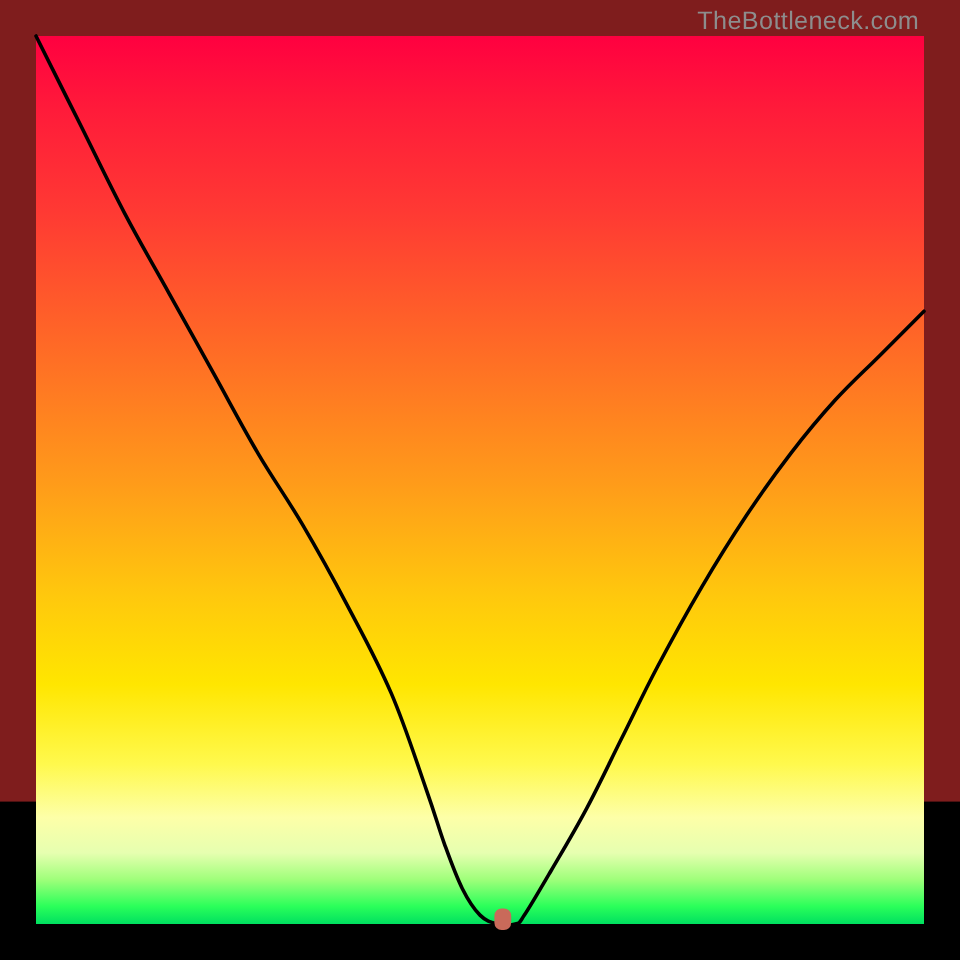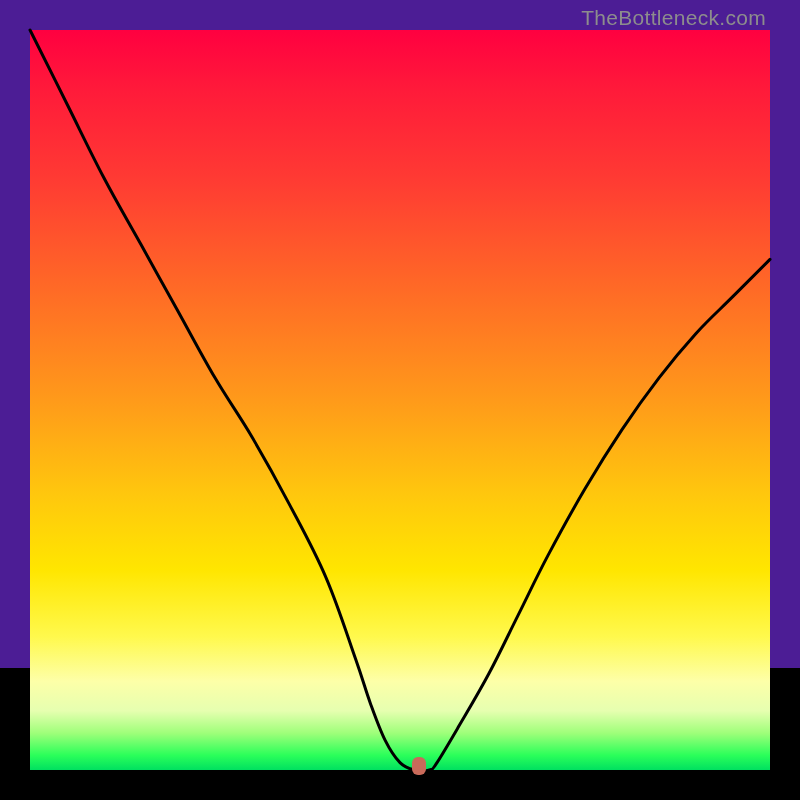--- a/index.html
+++ b/index.html
@@ -8,21 +8,21 @@
     width: 800px;
     height: 800px;
     overflow: hidden;
     background: #000;
     font-family: Arial, Helvetica, sans-serif;
   }
   .frame {
     position: relative;
     width: 800px;
     height: 668px;
-    background: #4c1d95;
+    background: #7f1d1d;
   }
   .plot-area {
     position: absolute;
     left: 30px;
     top: 30px;
     width: 740px;
     height: 740px;
     
     background: linear-gradient(
       to bottom,

